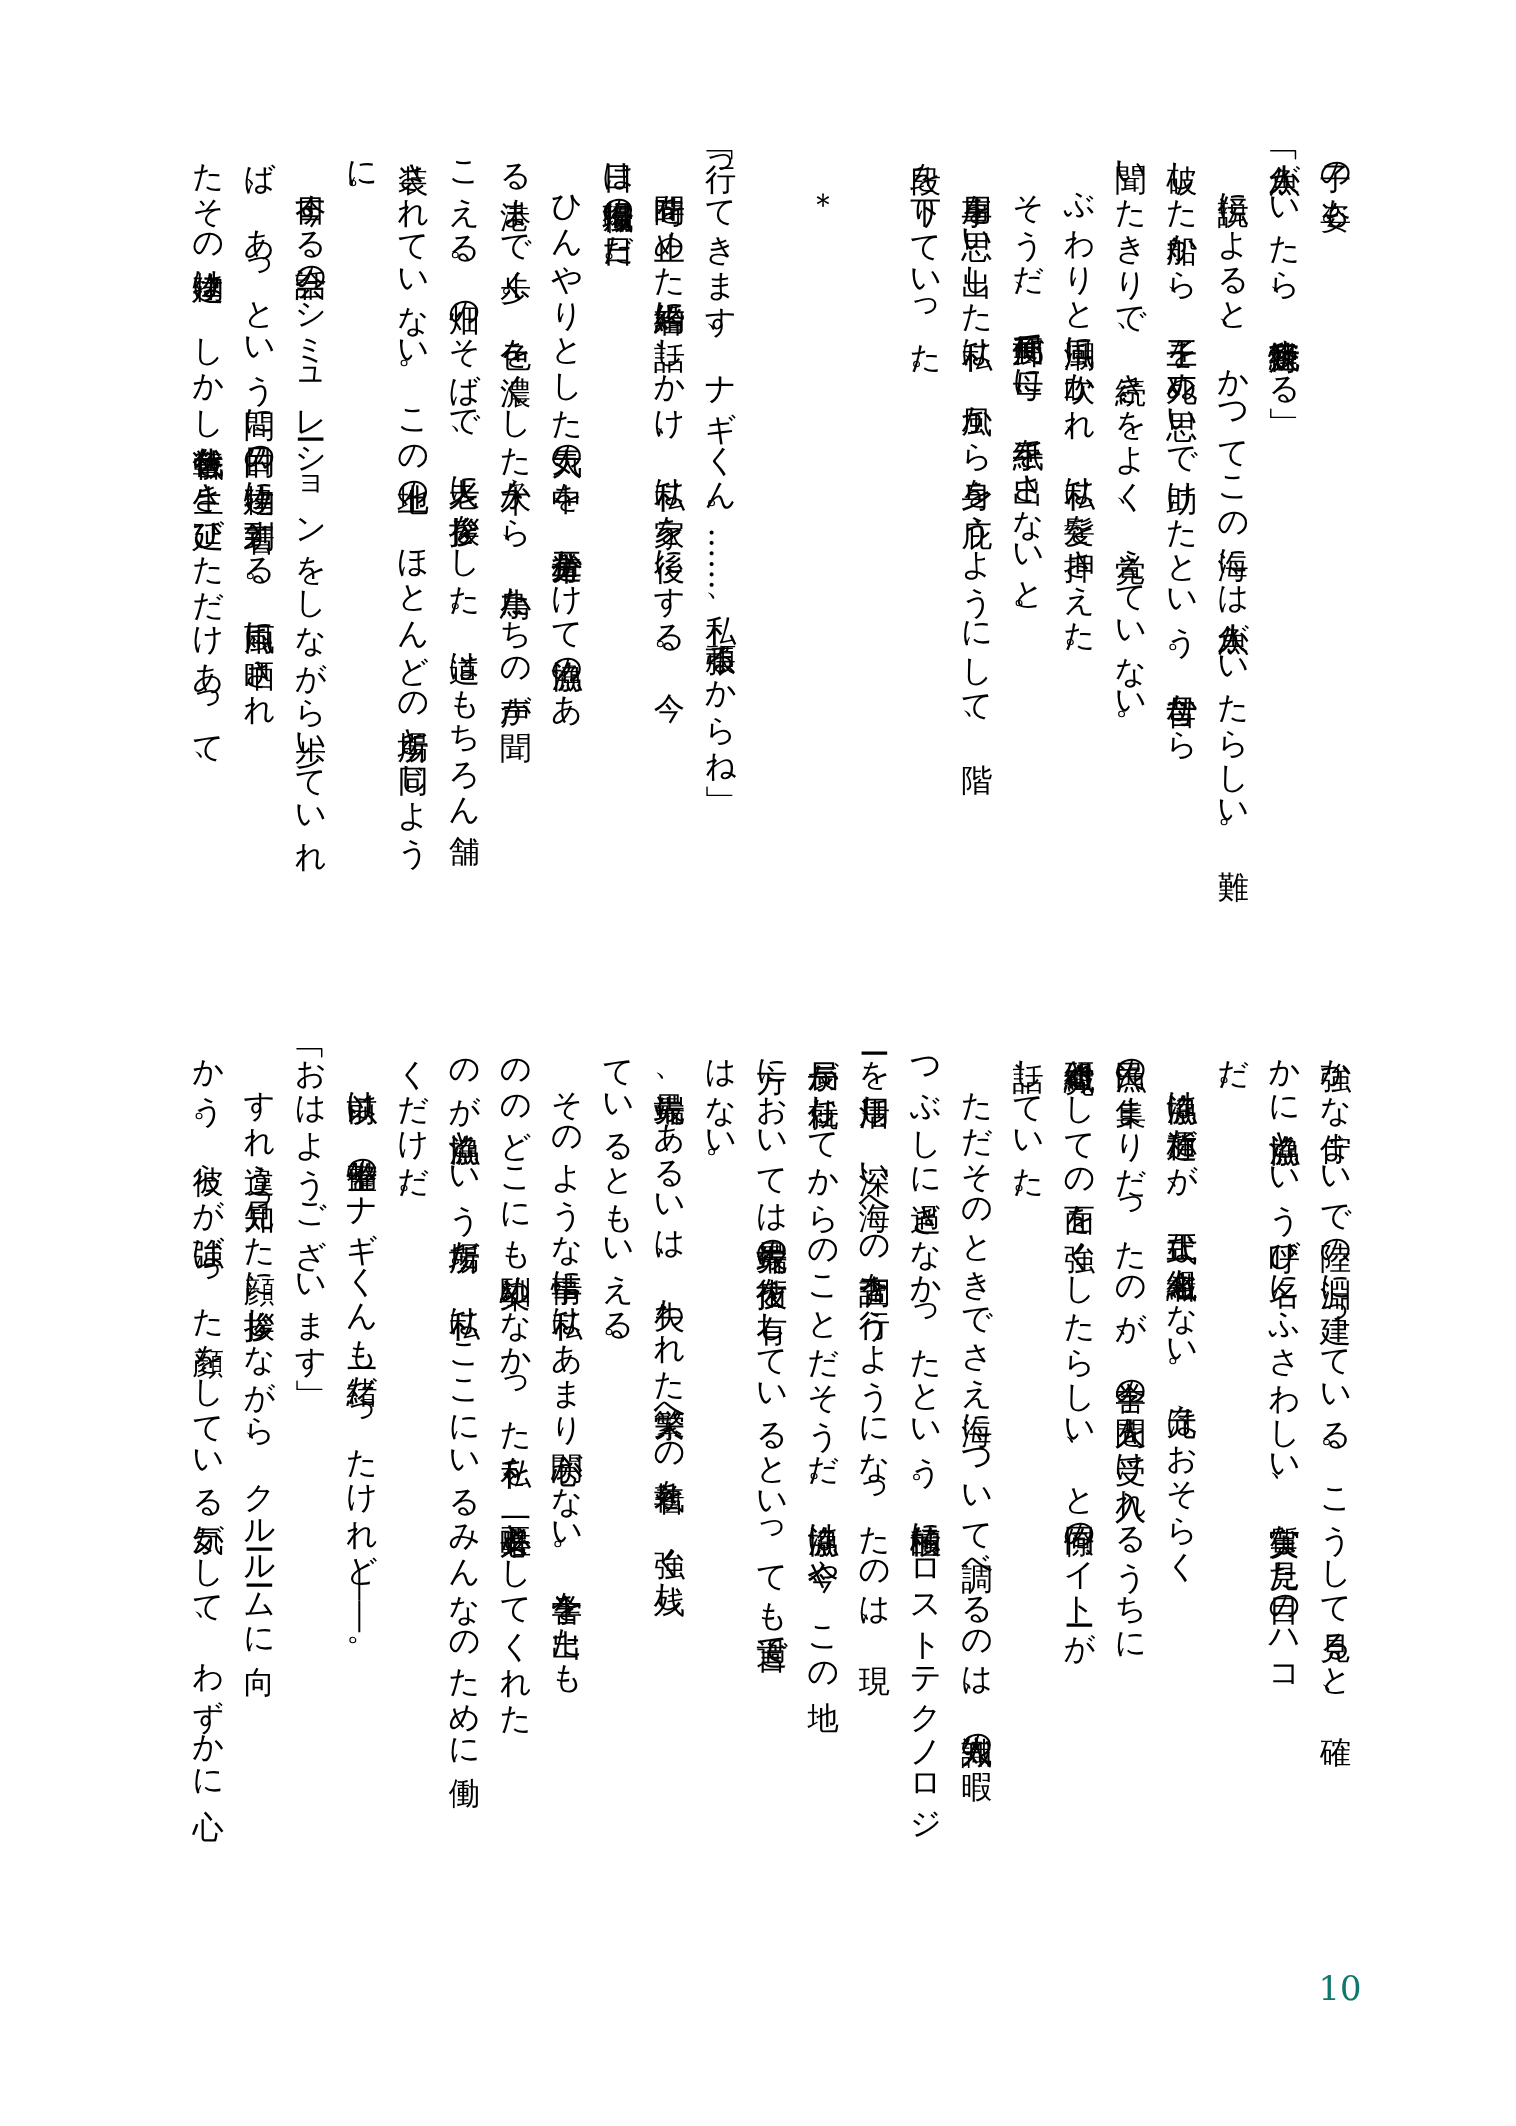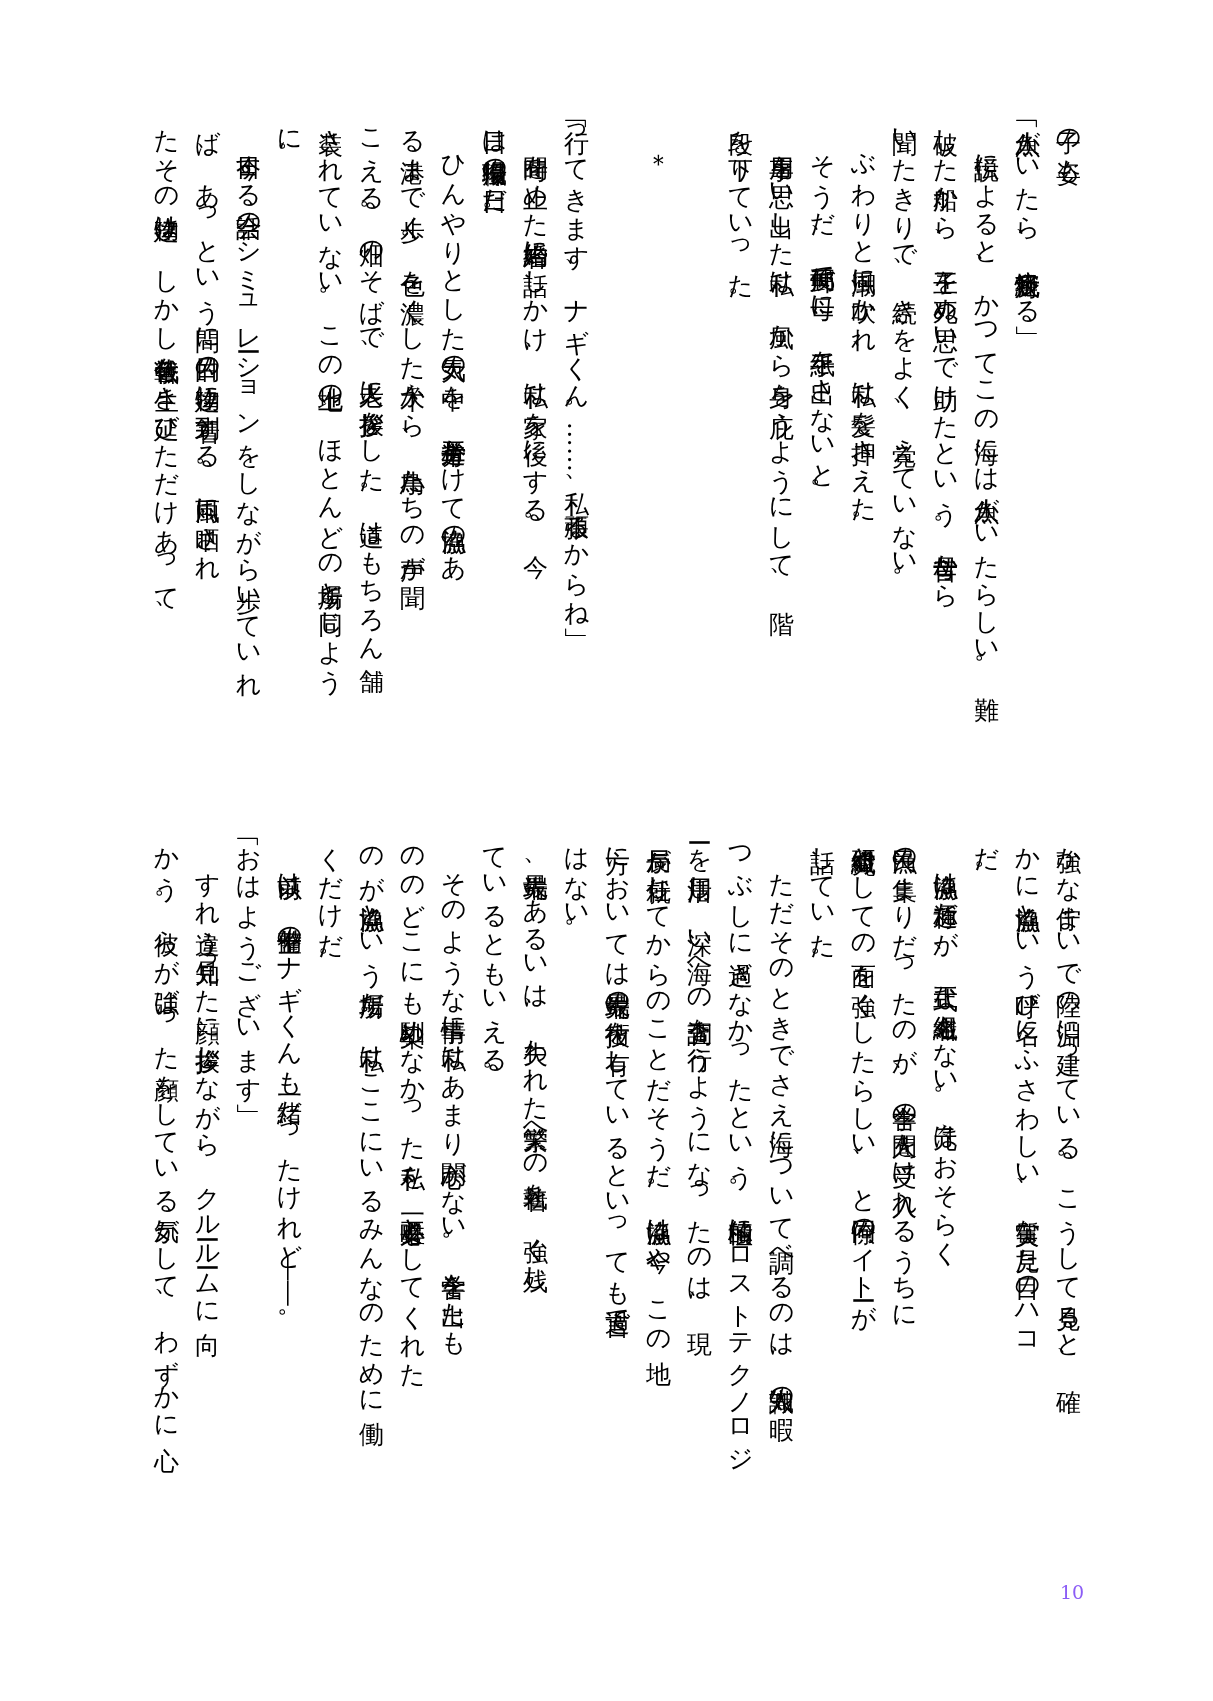--- a/index.html
+++ b/index.html
@@ -33,24 +33,24 @@
   .text-line {
     width: 41px;          
     height: 660px;        
   }
   .page-number {
     position: absolute;
     left: 1048px;
     top: 1576px;
     width: 48px;
     text-align: center;
-    font-size: 19px;
+    font-size: 27px;
     line-height: 32px;
     font-family: "DejaVu Serif", "Liberation Serif", serif;
-    color: #8b5cf6;
+    color: #0f766e;
   }
 </style>
 </head>
 <body>
 
 <div class="page">
   <section class="text-block block-top" id="block-top"><div class="text-line">子の姿も。</div><div class="text-line">「人魚がいたら、絶対怪我する」</div><div class="text-line">　伝説によると、かつてこの海には人魚がいたらしい。難</div><div class="text-line">破した船から、王子を死ぬ思いで助けたという。昔母から</div><div class="text-line">聞いたきりで、続きをよく、覚えていない。</div><div class="text-line">　ぶわりと潮風に吹かれ、私は髪を押さえた。</div><div class="text-line">　そうだ、郵便局で母に、手紙を出さないと。</div><div class="text-line">　用事を思い出した私は、風から身を庇うようにして、階</div><div class="text-line">段を下りていった。</div><div class="text-line"></div><div class="text-line">　＊</div><div class="text-line"></div><div class="text-line">「行ってきます、ナギくん。……私、頑張るからね」</div><div class="text-line">　時間を止めた婚約者に話しかけ、私は家を後にする。今</div><div class="text-line">日は職場復帰の日だ。</div><div class="text-line">　ひんやりとした大気の中を、片道三十分かけて漁協のあ</div><div class="text-line">る港まで歩く。色を濃くした木々から、小鳥たちの声が聞</div><div class="text-line">こえる。畑のそばで、老人に挨拶をした。道はもちろん舗</div><div class="text-line">装されていない。この地上の、ほとんどの場所と同じよう</div><div class="text-line">に。</div><div class="text-line">　今日する会話のシミュレーションをしながら歩いていれ</div><div class="text-line">ば、あっという間に目的の建物に到着する。風雨に晒され</div><div class="text-line">たその建物は、しかし代替戦争を生き延びただけあって、</div></section>
   <section class="text-block block-bottom" id="block-bottom"><div class="text-line">強かな佇まいで陸の淵に建っている。こうして見ると、確</div><div class="text-line">かに漁協という呼び名にふさわしい、質実な見た目のハコ</div><div class="text-line">だ。</div><div class="text-line">　漁協は通称だが、正式な組織名もない。元々はおそらく</div><div class="text-line">漁民の集まりだったのが、学舎の人間を受け入れるうちに</div><div class="text-line">研究組織としての面を強くしたらしい、と同僚のイトーが</div><div class="text-line">話していた。</div><div class="text-line">　ただそのときでさえ海について調べるのは、知識人の暇</div><div class="text-line">つぶしに過ぎなかったという。積極的にロストテクノロジ</div><div class="text-line">ーを活用し、深い海への調査を行うようになったのは、現</div><div class="text-line">局長が就任してからのことだそうだ。漁協は今や、この地</div><div class="text-line">方においては最先端の技術を有しているといっても過言で</div><div class="text-line">はない。</div><div class="text-line">　最先端、あるいは、失われた繁栄への執着を、強く残し</div><div class="text-line">ているともいえる。</div><div class="text-line">　そのような事情に私はあまり関心がない。学舎を出たも</div><div class="text-line">ののどこにも馴染めなかった私を、唯一必要としてくれた</div><div class="text-line">のが漁協という場所だ。私はここにいるみんなのために働</div><div class="text-line">くだけだ。</div><div class="text-line">　以前は、整備士のナギくんも一緒だったけれど――。</div><div class="text-line">「おはようございます」</div><div class="text-line">　すれ違う見知った顔に挨拶しながら、クルールームに向</div><div class="text-line">かう。彼らが強ばった顔をしている気がして、わずかに心</div></section>
   <div class="page-number">10</div>
 </div>

